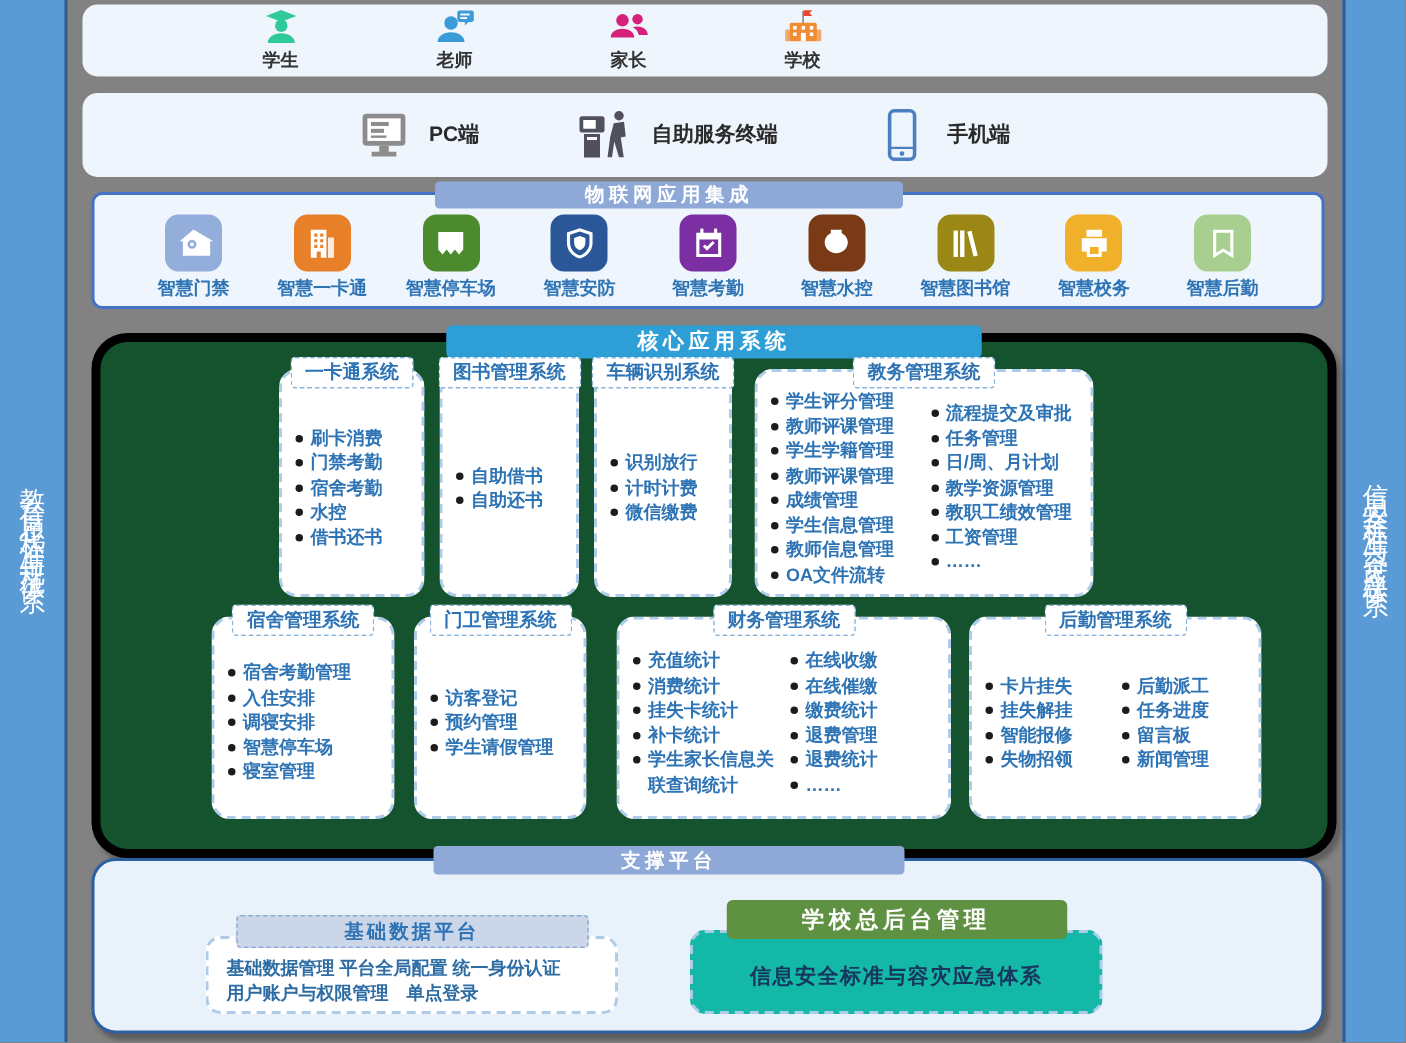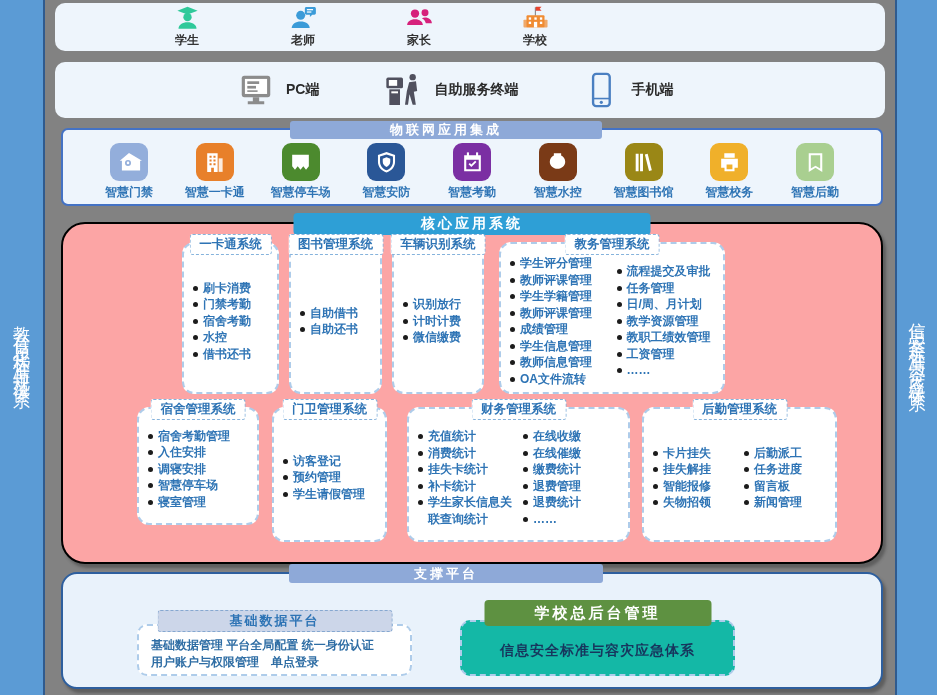--- a/index.html
+++ b/index.html
@@ -37,22 +37,22 @@
               width:312px;height:18px;background:#8EA9D8;border-radius:3px;color:#fff;
               font-size:13px;font-weight:700;letter-spacing:3px;display:flex;
               align-items:center;justify-content:center;}
   .iot-tiles{position:absolute;left:26px;right:26px;top:13px;display:flex;justify-content:space-between;}
   .iot-tile{display:flex;flex-direction:column;align-items:center;width:80px;}
   .tile-glyph{width:38px;height:38px;border-radius:9px;display:flex;align-items:center;justify-content:center;}
   .tile-glyph svg{width:25px;height:25px;}
   .tile-label{font-size:12px;color:#2E74B5;margin-top:3px;font-weight:600;white-space:nowrap;}
 
   
-  .core-panel{position:absolute;left:61px;top:222px;width:818px;height:338px;background:#fca5a5;
-              border:2px solid #000000;border-radius:24px;box-shadow:3px 4px 3px rgba(50,50,50,.45);}
+  .core-panel{position:absolute;left:61px;top:222px;width:818px;height:338px;background:#14532d;
+              border:6px solid #000000;border-radius:24px;box-shadow:3px 4px 3px rgba(50,50,50,.45);}
   .core-banner{position:absolute;top:-11px;left:50%;transform:translateX(-50%);width:357px;height:22px;
                background:#2E9FD6;border-radius:4px;color:#fff;font-size:14px;font-weight:700;
                letter-spacing:3px;display:flex;align-items:center;justify-content:center;}
   .card{position:absolute;background:#fff;border:2px dashed #AECCEA;border-radius:12px;box-sizing:border-box;}
   .card-title{position:absolute;top:-10px;left:50%;transform:translateX(-50%);background:#fff;
               border:1px dashed #86B3DC;border-radius:3px;padding:1px 9px;font-size:12.5px;
               font-weight:700;color:#2E74B5;white-space:nowrap;}
   .card-body{position:absolute;left:7px;right:4px;top:12px;bottom:6px;display:flex;
              align-items:center;justify-content:center;gap:2px;}
   ul.items{list-style:none;margin:0;padding:0;flex:1;}
@@ -399,21 +399,21 @@
               <span>工资管理</span>
             </li>
             <li>
               <span class="dot"></span>
               <span>……</span>
             </li>
           </ul>
       </div>
     </div>
 
-    <div class="card" style="left:74px;top:183px;width:122px;height:118px">
+    <div class="card" style="left:74px;top:183px;width:122px;height:135px">
       <div class="card-title">宿舍管理系统</div>
       <div class="card-body">
           <ul class="items">
             <li>
               <span class="dot"></span>
               <span>宿舍考勤管理</span>
             </li>
             <li>
               <span class="dot"></span>
               <span>入住安排</span>

